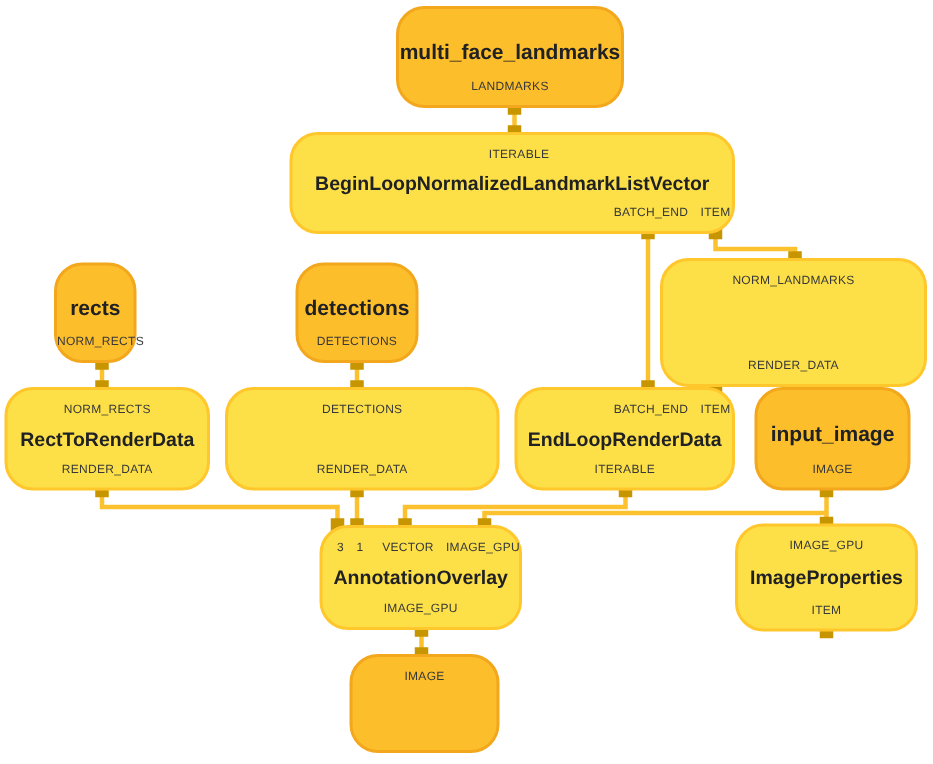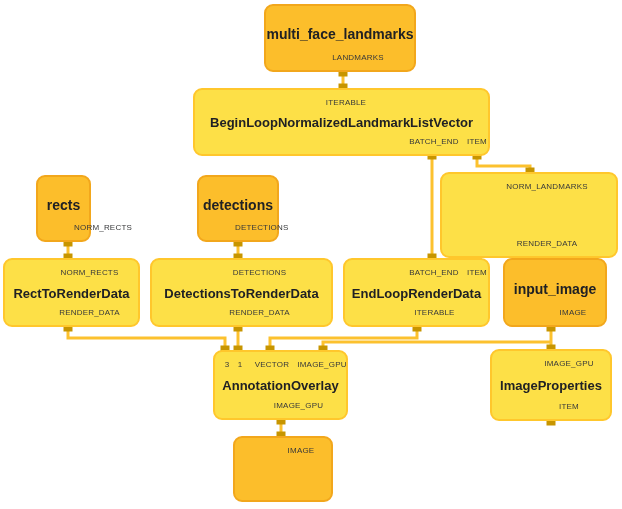--- a/index.html
+++ b/index.html
@@ -1,36 +1,36 @@
 <!DOCTYPE html>
 <html><head>
 <meta charset="utf-8">
 <style>
   html,body { margin:0; padding:0; background:#ffffff; }
   .canvas {
     position:relative; width:622px; height:509px; background:#ffffff;
     font-family:"Liberation Sans", sans-serif; overflow:hidden;
   }
   svg.wires { position:absolute; left:0; top:0; width:622px; height:509px; }
-  .node { position:absolute; border-radius:9px; box-sizing:border-box; }
+  .node { position:absolute; border-radius:19px; box-sizing:border-box; }
   .node.calc { background:#fde047; border:2px solid #FFC72C; }
   .node.io   { background:#FCBE2B; border:2px solid #F2A71C; }
   .node-title {
     position:absolute; left:0; right:0; top:50%; transform:translateY(-50%);
     text-align:center; font-weight:bold; font-size:13px; color:#202124;
     white-space:nowrap;
   }
   .node.io .node-title { font-size:14px; }
   .plabel {
     position:absolute; font-size:8px; line-height:9px; color:#37383a;
     letter-spacing:0.2px; white-space:nowrap;
   }
   .plabel.top { top:8px; }
   .plabel.bottom { bottom:8px; }
-  .plabel.centered { left:0; right:0; text-align:center;padding-left:36px; }
+  .plabel.centered { left:0; right:0; text-align:center; }
   .plabel.at { transform:translateX(-50%); }
   
   .title-high { top:44%; }
 </style>
 </head>
 <body>
 
 <div class="canvas">
 
   <svg class="wires" viewBox="0 0 622 509">
@@ -104,21 +104,20 @@
   </div>
 
   <div class="node calc" style="left:3px; top:258px; width:137px; height:69px;">
     <div class="plabel top centered">NORM_RECTS</div>
     <div class="node-title">RectToRenderData</div>
     <div class="plabel bottom centered">RENDER_DATA</div>
   </div>
 
   <div class="node calc" style="left:150px; top:258px; width:183px; height:69px;">
     <div class="plabel top centered">DETECTIONS</div>
-    <div class="node-title">DetectionsToRenderData</div>
     <div class="plabel bottom centered">RENDER_DATA</div>
   </div>
 
   <div class="node calc" style="left:343px; top:258px; width:147px; height:69px;">
     <div class="plabel top at" style="left:89px;">BATCH_END</div>
     <div class="plabel top at" style="left:132px;">ITEM</div>
     <div class="node-title">EndLoopRenderData</div>
     <div class="plabel bottom centered">ITERABLE</div>
   </div>
 

